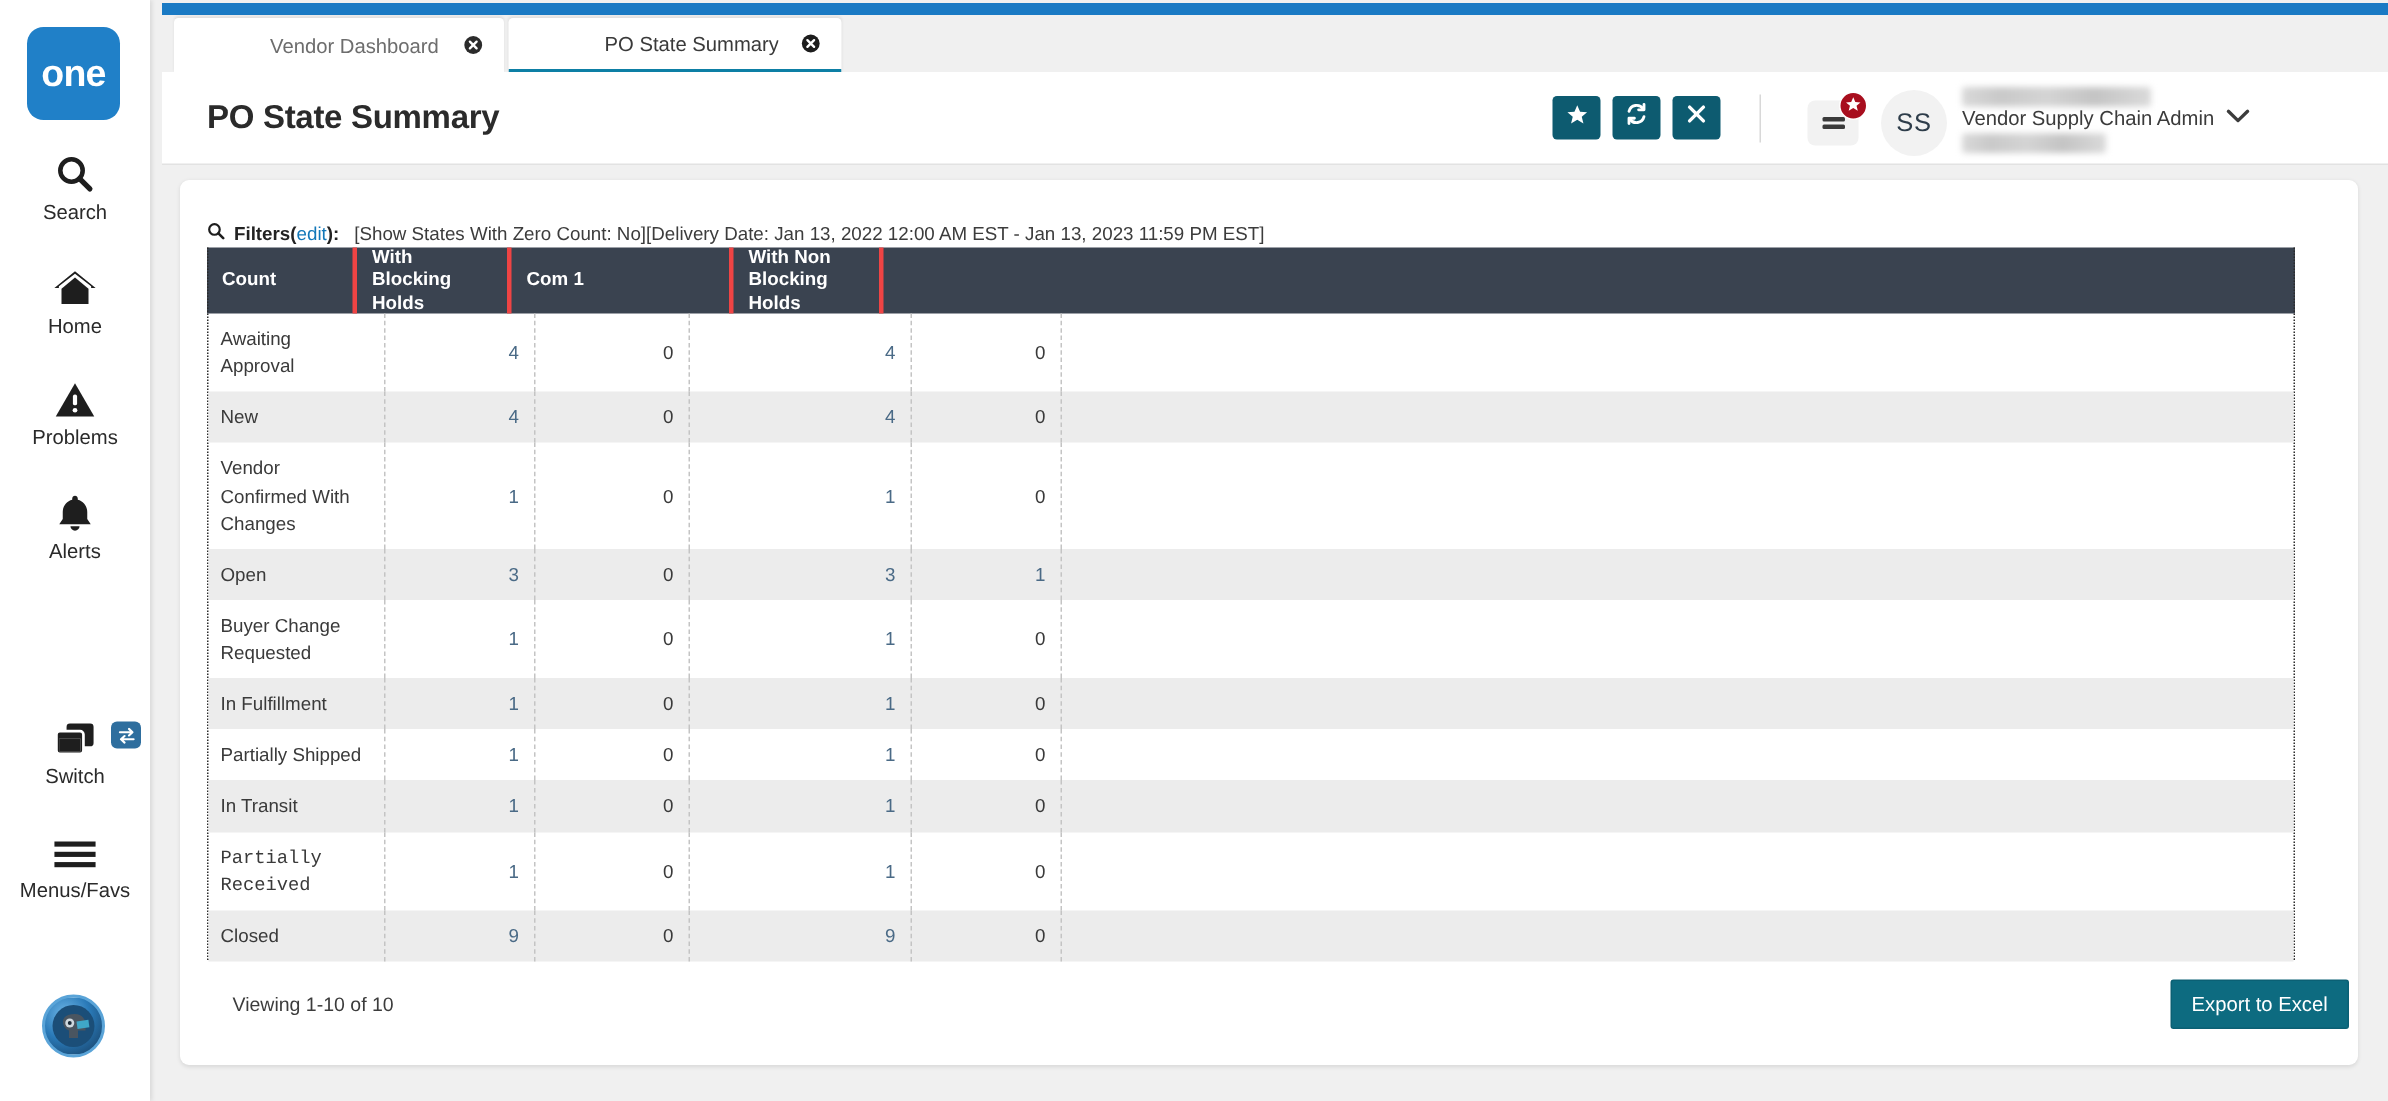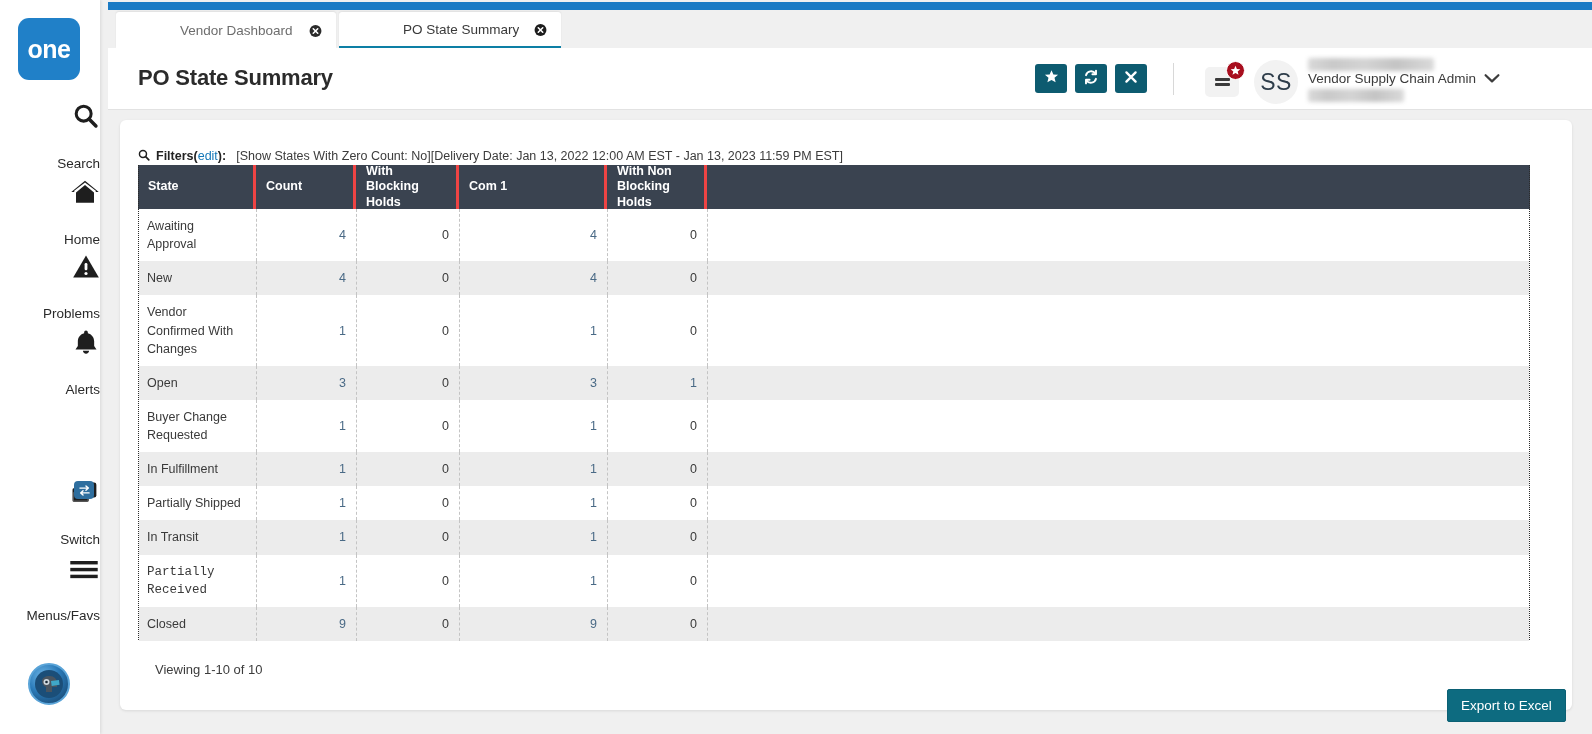--- a/index.html
+++ b/index.html
@@ -19,23 +19,22 @@
   }
   .logo {
     position: absolute; left: 18px; top: 18px;
     width: 62px; height: 62px; border-radius: 11px;
     background: #2080c8; color: #fff;
     display: flex; align-items: center; justify-content: center;
     font-size: 25px; font-weight: 600; letter-spacing: -0.5px;
   }
   .navitem {
     position: absolute; left: 0; width: 100px;
-    display: flex; flex-direction: column; align-items: flex-end;
+    display: flex; flex-direction: column; align-items: center;
     cursor: pointer;
-    gap: 22px;
   }
   .navitem .ico { height: 34px; display: flex; align-items: flex-end; justify-content: center; }
   .navitem .lbl {
     font-size: 13.5px; color: #2a2a2a; margin-top: 4px;
     font-family: "Liberation Sans", sans-serif; white-space: nowrap;
   }
   .switchbadge {
     position: absolute; left: 74px; top: 481px;
     width: 20px; height: 18px; border-radius: 4px; background: #2e6e9e;
     display: flex; align-items: center; justify-content: center;
@@ -104,21 +103,21 @@
   #favbadge {
     position: absolute; left: 1118px; top: 13px;
     width: 19px; height: 19px; border-radius: 50%; background: #a80e1e;
     display: flex; align-items: center; justify-content: center;
     border: 1.5px solid #fff;
   }
   #useravatar {
     position: absolute; left: 1146px; top: 12px;
     width: 44px; height: 44px; border-radius: 50%; background: #f2f2f2;
     display: flex; align-items: center; justify-content: center;
-    font-size: 23px; color: #2e3d4a; letter-spacing: 0.5px; cursor: pointer;
+    font-size: 17px; color: #2e3d4a; letter-spacing: 0.5px; cursor: pointer;
   }
   .redact {
     position: absolute; border-radius: 2px;
     background: linear-gradient(90deg,#d9d9d9 0%,#c9c9c9 20%,#d4d4d4 45%,#c4c4c4 70%,#dadada 100%);
     filter: blur(2.2px);
   }
   #username { left: 1200px; top: 10px; width: 126px; height: 13px; }
   #userorg  { left: 1200px; top: 41px; width: 96px; height: 13px; }
   #userrole {
     position: absolute; left: 1200px; top: 23px;
@@ -173,21 +172,21 @@
 
   
   #viewing {
     position: absolute; left: 35px; top: 542px;
     font-size: 13px; color: #3c3c3c;
   }
   #exportbtn {
     position: absolute; left: 1327px; top: 533px;
     background: #0d6b80; color: #fff; font-size: 13.5px;
     padding: 8px 13px; border-radius: 2px; cursor: pointer;
-    border: 1px solid #0b6074; white-space: nowrap; margin-top: 36px;
+    border: 1px solid #0b6074; white-space: nowrap;
   }
 </style>
 </head>
 <body>
 
 <div id="app">
 
   <div id="leftnav">
     <div class="logo">
       <span>one</span>
@@ -367,21 +366,20 @@
           </svg>
       </span>
       <span class="flabel">Filters</span>
       <span class="fparen">(</span>
       <span class="fedit">edit</span>
       <span class="fparen">):</span>
       <span class="fvals">[Show States With Zero Count: No][Delivery Date: Jan 13, 2022 12:00 AM EST - Jan 13, 2023 11:59 PM EST]</span>
     </div>
 
     <div id="gridhead">
-        <div class="hc" style="width: 118px;">State</div>
         <div class="hc" style="width: 100px;">Count</div>
         <div class="hc" style="width: 103px;">With Blocking Holds</div>
         <div class="hc" style="width: 148px;">Com 1</div>
         <div class="hc" style="width: 100px;">With Non Blocking Holds</div>
         <div class="hc" style="flex: 1 1 0%; border-right: none;"></div>
       </div>
     <div id="gridwrap">
       <div id="gridbody">
           <div class="grow">
             <div class="gcell zero" style="width: 118px;">Awaiting Approval</div>

